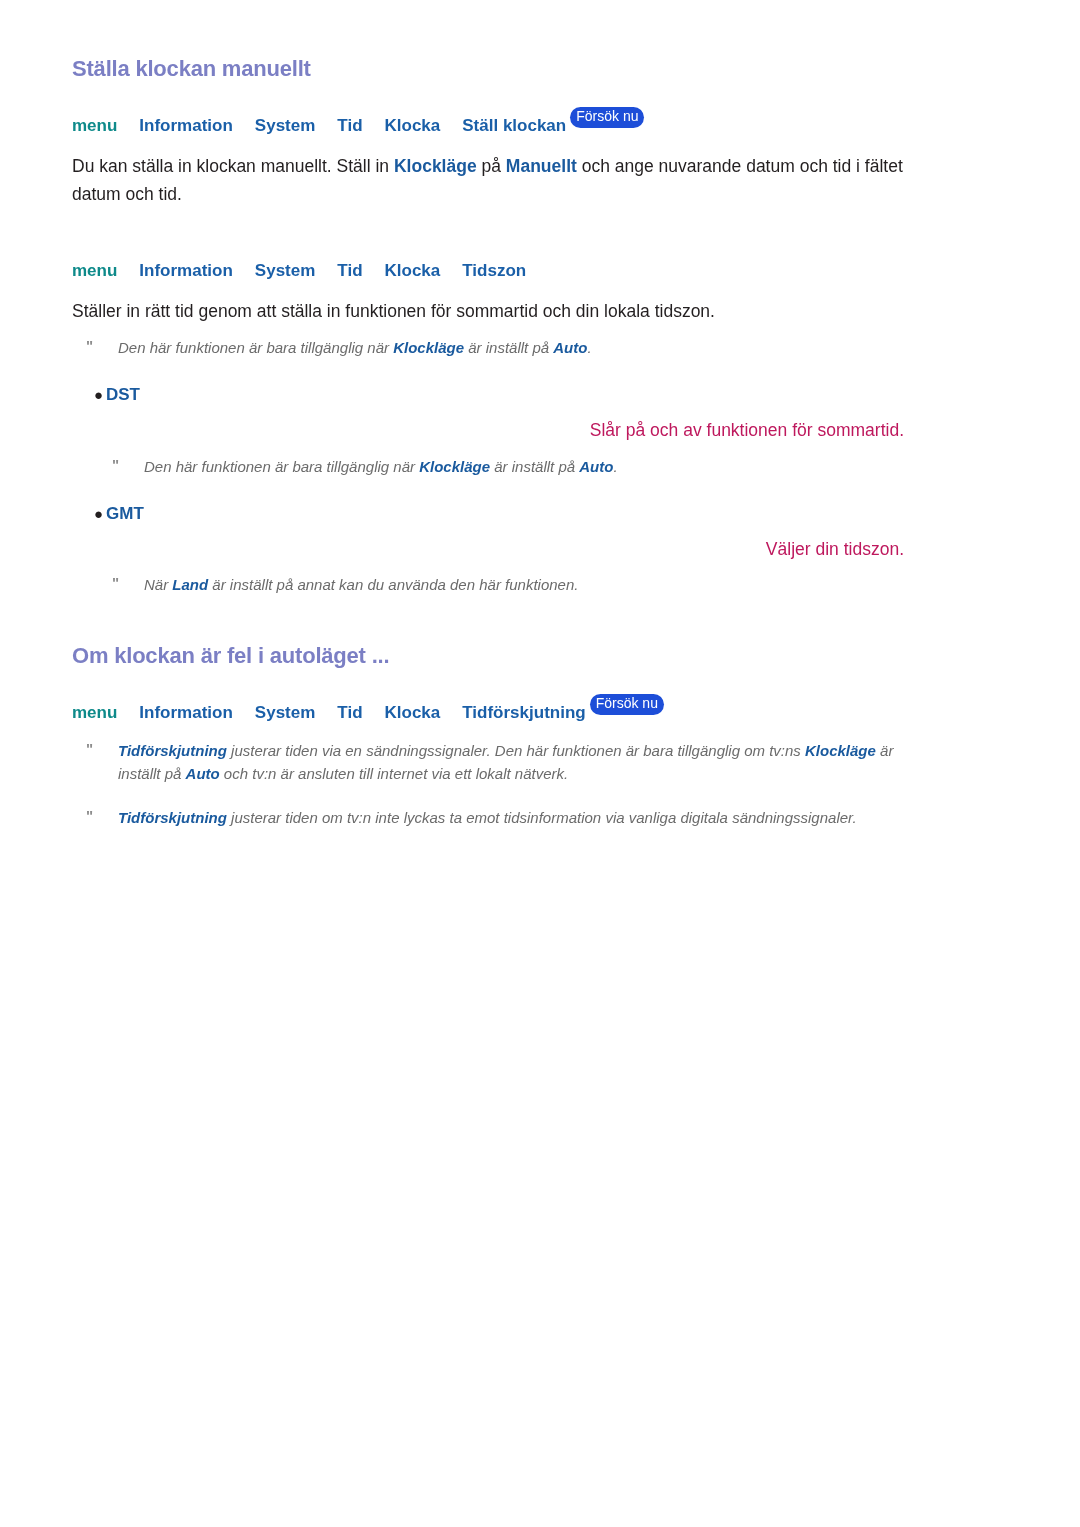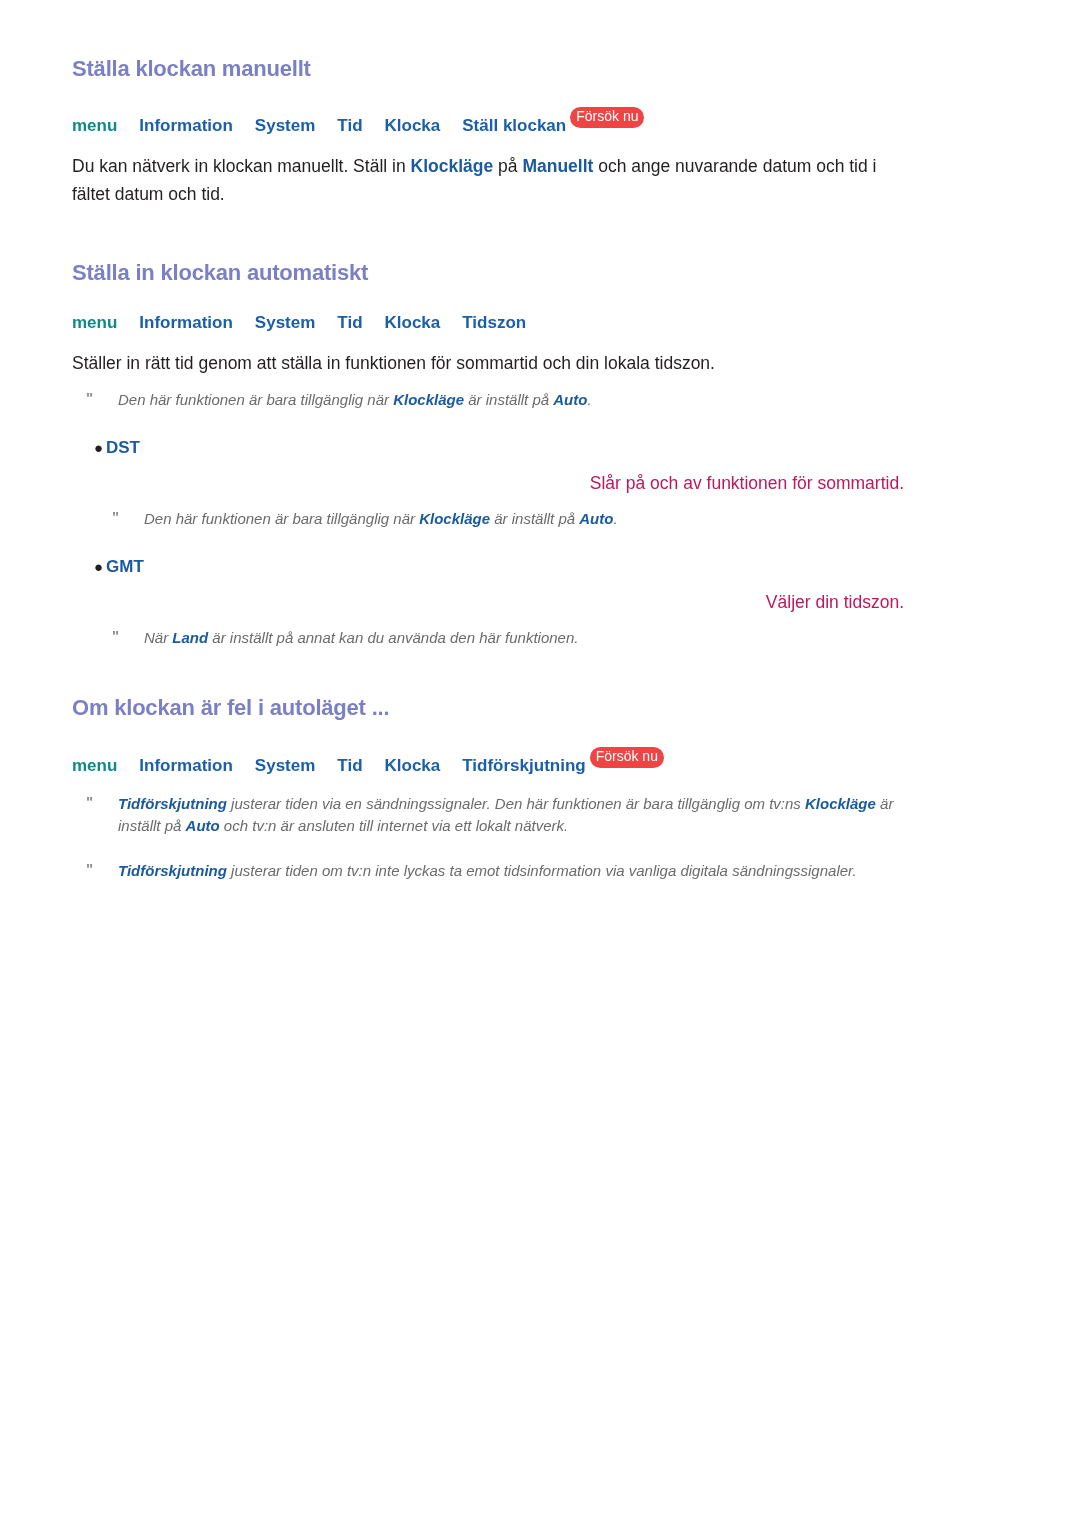--- a/index.html
+++ b/index.html
@@ -44,21 +44,21 @@
     color: #1a5fa8;
     margin-right: 22px;
     display: inline;
   }
   .crumb.root {
     color: #0e8a8a;
   }
   .crumb.last { margin-right: 4px; }
   .badge {
     display: inline-block;
-    background: #ef4444;
+    background: #1d4ed8;
     color: #ffffff;
     font-size: 14px;
     font-weight: normal;
     border-radius: 11px;
     padding: 1px 6px 3px 6px;
     line-height: 17px;
     vertical-align: 2px;
     overflow: hidden;
     max-width: 78px;
     white-space: nowrap;
@@ -146,27 +146,26 @@
 
 <div class="page">
 
   <div class="section">
     <h2 class="section-heading">Ställa klockan manuellt</h2>
 
     <div class="breadcrumb">
       <span class="crumb root">menu</span><span class="crumb">Information</span><span class="crumb">System</span><span class="crumb">Tid</span><span class="crumb">Klocka</span><span class="crumb last">Ställ klockan</span><span class="badge">Försök nu</span>
     </div>
 
-    <p class="para"><span>Du kan nätverk in klockan manuellt. Ställ in </span><b>Klockläge</b><span> på </span><b>Manuellt</b><span> och ange nuvarande datum och tid i fältet datum och tid.</span></p>
+    <p class="para"><span>Du kan ställa in klockan manuellt. Ställ in </span><b>Klockläge</b><span> på </span><b>Manuellt</b><span> och ange nuvarande datum och tid i fältet datum och tid.</span></p>
   </div>
 
   <div class="gap-lg"></div>
 
   <div class="section">
-    <h2 class="section-heading">Ställa in klockan automatiskt</h2>
 
     <div class="breadcrumb">
       <span class="crumb root">menu</span><span class="crumb">Information</span><span class="crumb">System</span><span class="crumb">Tid</span><span class="crumb">Klocka</span><span class="crumb last">Tidszon</span>
     </div>
 
     <p class="para">Ställer in rätt tid genom att ställa in funktionen för sommartid och din lokala tidszon.</p>
 
     <div class="note">
       <span class="note-mark">"</span>
       <span class="note-text"><span>Den här funktionen är bara tillgänglig när </span><b>Klockläge</b><span> är inställt på </span><b>Auto</b><span>.</span></span>

